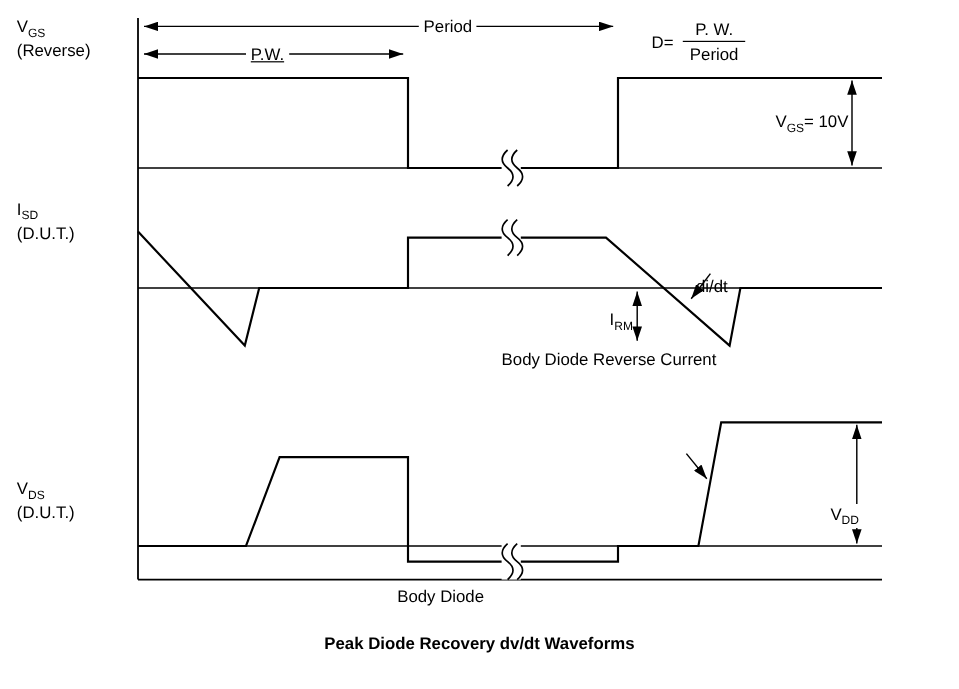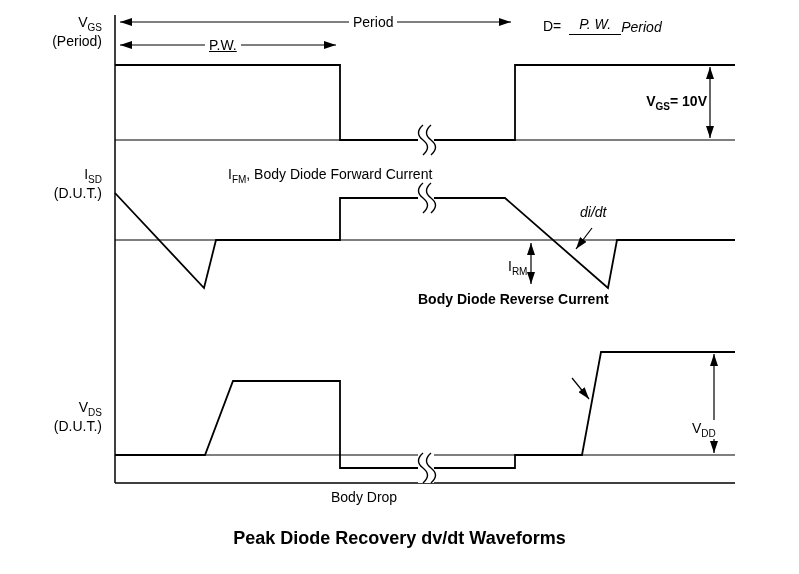--- a/index.html
+++ b/index.html
@@ -19,28 +19,28 @@
   .breakline{fill:none;stroke:#000;stroke-width:1.4px;}
   .arrowline{stroke:#000;stroke-width:1.2px;}
   .lbl{
     position:absolute;
     font-size:14px;
     line-height:16px;
     white-space:nowrap;
   }
   .lbl sub{font-size:10px;line-height:1;}
   .onwire{background:#ffffff;padding:0 4px;}
-  .axis-label{width:88px;text-align:right;}
+  .axis-label{width:88px;text-align:left;}
   .title{
     position:absolute;left:0;right:0;
     text-align:center;
-    font-size:18px;font-weight:bold;
+    font-size:14px;font-weight:bold;
   }
   .fraction-wrap{position:absolute;display:flex;align-items:center;font-size:14px;}
-  .fraction{display:inline-flex;flex-direction:row;align-items:center;margin-left:8px;font-style:italic;}
+  .fraction{display:inline-flex;flex-direction:column;align-items:center;margin-left:8px;}
   .fraction .num{padding:0 10px 2px 10px;border-bottom:1.5px solid #000;}
   .fraction .den{padding-top:2px;}
 </style>
 </head>
 <body>
 
 <div class="stage">
 
   <svg id="wave-svg" class="canvas" width="799" height="574" viewBox="0 0 799 574">
     <defs>
@@ -69,21 +69,21 @@
       <line x1="120" y1="45" x2="336" y2="45" class="arrowline" marker-start="url(#ah)" marker-end="url(#ah)"></line>
       <line x1="710" y1="67" x2="710" y2="138" class="arrowline" marker-start="url(#ah)" marker-end="url(#ah)"></line>
       <line x1="531" y1="243" x2="531" y2="284" class="arrowline" marker-start="url(#ah)" marker-end="url(#ah)"></line>
       <line x1="714" y1="354" x2="714" y2="453" class="arrowline" marker-start="url(#ah)" marker-end="url(#ah)"></line>
       <line x1="592" y1="228" x2="576" y2="249" class="arrowline" marker-end="url(#ah)"></line>
       <line x1="572" y1="378" x2="589" y2="399" class="arrowline" marker-end="url(#ah)"></line>
     </svg>
 
   <div class="lbl axis-label" style="left:14px;top:14px;">
     <div><span>V</span><sub>GS</sub></div>
-    <div>(Period)</div>
+    <div>(Reverse)</div>
   </div>
   <div class="lbl axis-label" style="left:14px;top:166px;">
     <div><span>I</span><sub>SD</sub></div>
     <div>(D.U.T.)</div>
   </div>
   <div class="lbl axis-label" style="left:14px;top:362px;margin-top:37px;">
     <div><span>V</span><sub>DS</sub></div>
     <div>(D.U.T.)</div>
   </div>
 
@@ -91,33 +91,30 @@
   <div class="lbl onwire" style="left:205px;top:37px;text-decoration:underline;">P.W.</div>
 
   <div class="fraction-wrap" style="left:543px;top:16px;">
     <span>D=</span>
     <span class="fraction">
       <span class="num">P. W.</span>
       <span class="den">Period</span>
     </span>
   </div>
 
-  <div class="lbl" style="left:645px;top:93px;width:62px;text-align:right;font-weight:bold;">
+  <div class="lbl" style="left:645px;top:93px;width:62px;text-align:right;">
     <span>V</span><sub>GS</sub><span>= 10V</span>
   </div>
 
-  <div class="lbl" style="left:228px;top:166px;">
-    <span>I</span><sub>FM</sub><span>, Body Diode Forward Current</span>
-  </div>
-  <div class="lbl" style="left:580px;top:204px;font-style:italic;">di/dt</div>
+  <div class="lbl" style="left:580px;top:230px;">di/dt</div>
   <div class="lbl" style="left:508px;top:258px;">
     <span>I</span><sub>RM</sub>
   </div>
-  <div class="lbl" style="left:418px;top:291px;font-weight:bold;">Body Diode Reverse Current</div>
+  <div class="lbl" style="left:418px;top:291px;">Body Diode Reverse Current</div>
 
   <div class="lbl onwire" style="left:688px;top:420px;">
     <span>V</span><sub>DD</sub>
   </div>
-  <div class="lbl" style="left:331px;top:489px;">Body Drop</div>
+  <div class="lbl" style="left:331px;top:489px;">Body Diode</div>
 
   <div class="title" style="top:528px;">Peak Diode Recovery dv/dt Waveforms</div>
 
 </div>
 
 </body></html>

